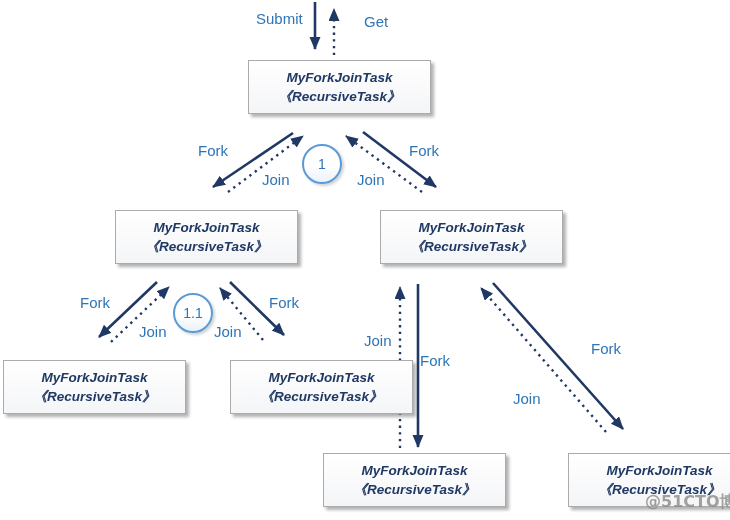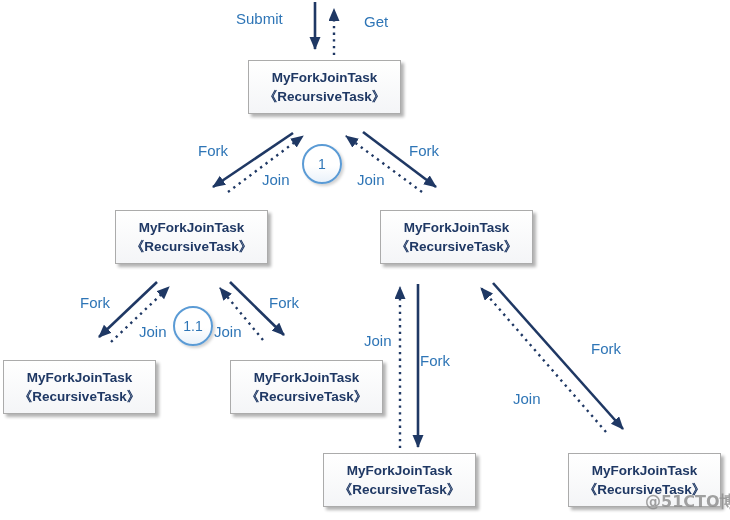--- a/index.html
+++ b/index.html
@@ -5,26 +5,27 @@
   html,body { margin:0; padding:0; background:#fff; }
   .canvas {
     position:relative; width:730px; height:520px; background:#ffffff;
     font-family:"Liberation Sans", sans-serif; overflow:hidden;
   }
   svg.arrows { position:absolute; left:0; top:0; z-index:1; }
   svg.arrows line { stroke:#1F3864; }
   svg.arrows line.solid { stroke-width:2.6; }
   svg.arrows line.dashed { stroke-width:2.4; stroke-dasharray:2.3 4.4; }
   .node {
-    position:absolute; width:153px; height:54px; z-index:5;
+    position:absolute; width:183px; height:54px; z-index:5;
     display:flex; flex-direction:column; align-items:center; justify-content:center;
     background:linear-gradient(180deg,#ffffff 0%,#f4f5f7 100%);
     border:1px solid #ababab;
     box-shadow:3px 3px 3px rgba(0,0,0,0.30);
     box-sizing:border-box;
+    font-style:italic;
   }
   .node-title, .node-subtitle {
     color:#1F3864; font-size:13.5px; font-weight:600; line-height:19px;
     white-space:nowrap;
   }
   .badge {
     position:absolute; width:40px; height:40px; z-index:10; box-sizing:border-box;
     border:2px solid #5B9BD5; border-radius:50%;
     background:linear-gradient(180deg,#ffffff 55%,#eaf2fa 100%);
     box-shadow:2px 2px 3px rgba(0,0,0,0.18);
@@ -102,23 +103,23 @@
   <div class="node" style="left:323px; top:453px;">
     <div class="node-title">MyForkJoinTask</div>
     <div class="node-subtitle">《RecursiveTask》</div>
   </div>
   <div class="node" style="left:568px; top:453px;">
     <div class="node-title">MyForkJoinTask</div>
     <div class="node-subtitle">《RecursiveTask》</div>
   </div>
 
   <div class="badge" style="left:302px; top:144px;">1</div>
-  <div class="badge" style="left:173px; top:306px;">1.1</div>
+  <div class="badge" style="left:173px; top:293px;">1.1</div>
 
-  <div class="elabel" style="left:236px; top:10px;">Submit</div>
+  <div class="elabel" style="left:256px; top:10px;">Submit</div>
   <div class="elabel" style="left:364px; top:13px;">Get</div>
 
   <div class="elabel" style="left:198px; top:142px;">Fork</div>
   <div class="elabel" style="left:262px; top:171px;">Join</div>
   <div class="elabel" style="left:409px; top:142px;">Fork</div>
   <div class="elabel" style="left:357px; top:171px;">Join</div>
 
   <div class="elabel" style="left:80px;  top:294px;">Fork</div>
   <div class="elabel" style="left:139px; top:323px;">Join</div>
   <div class="elabel" style="left:269px; top:294px;">Fork</div>

